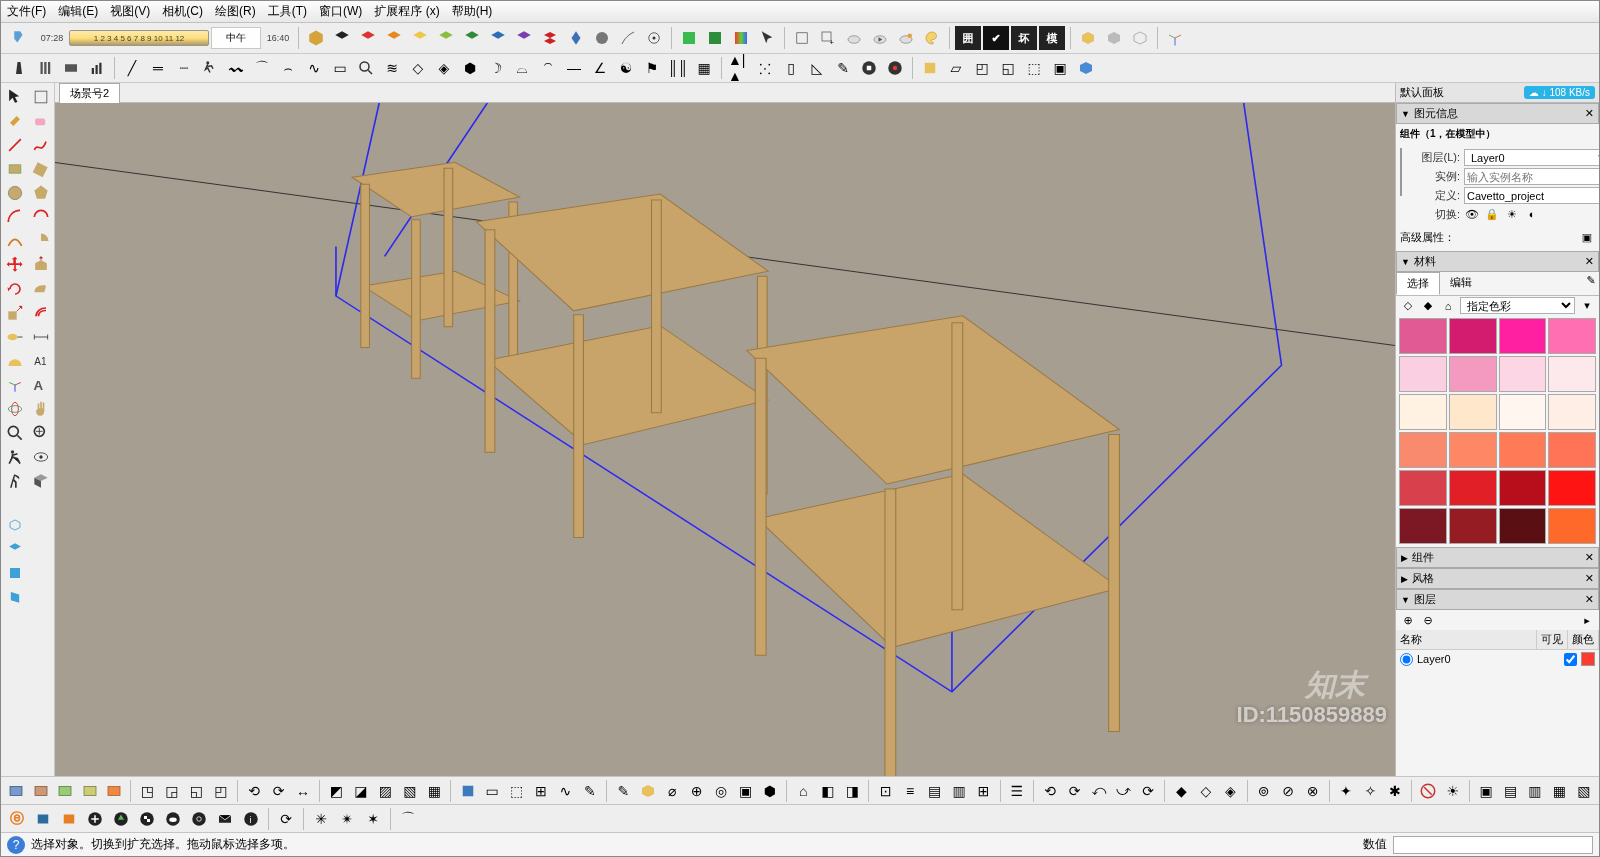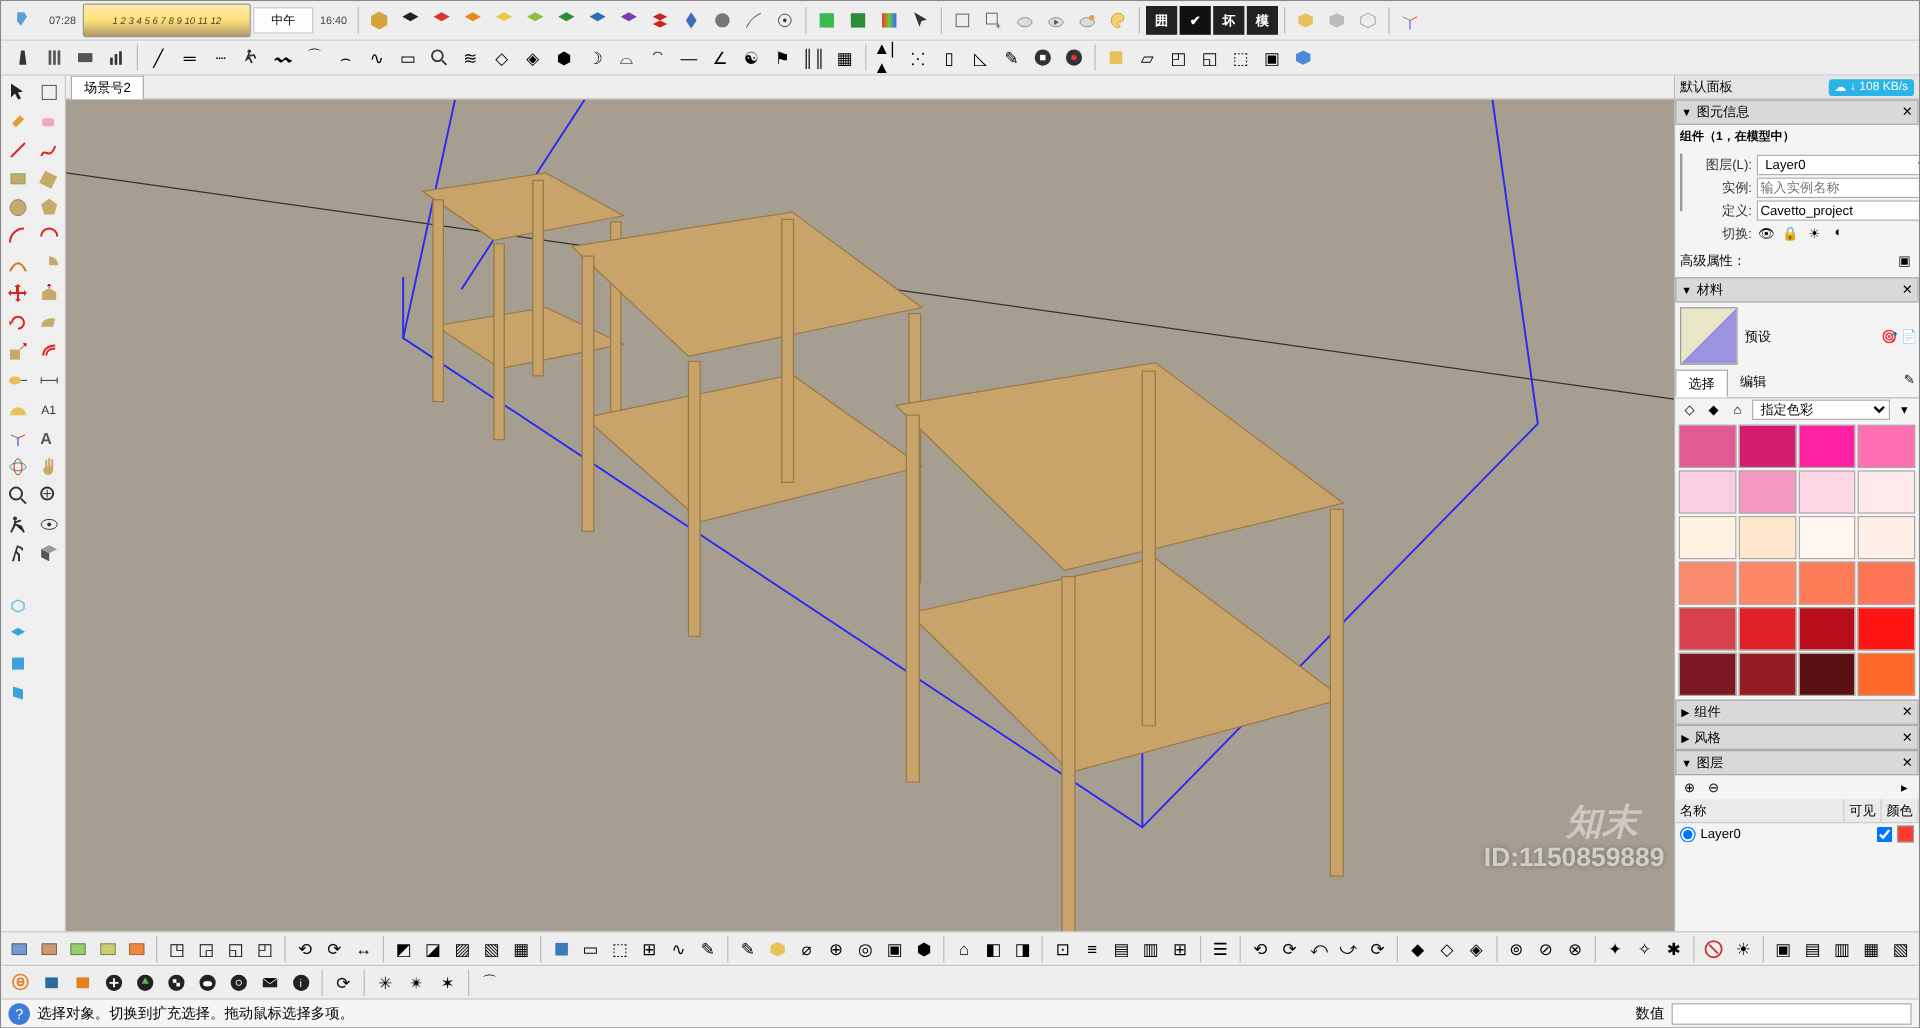--- a/index.html
+++ b/index.html
@@ -9,21 +9,21 @@
 
 .menubar { height:22px; background:linear-gradient(#fdfdfd,#e8e8e8); display:flex; align-items:center; padding:0 6px; font-size:12px; border-bottom:1px solid #c0c0c0; gap:12px; }
 .menubar span { color:#000; }
 
 
 .toolrow { display:flex; align-items:center; padding:2px 6px; background:#eee; border-bottom:1px solid #c9c9c9; gap:2px; min-height:28px; }
 .tbtn { width:24px; height:24px; display:flex; align-items:center; justify-content:center; border:1px solid transparent; font-size:14px; cursor:pointer; border-radius:2px; }
 .tbtn svg { width:18px; height:18px; }
 .sep { width:1px; height:22px; background:#bbb; margin:0 3px; }
 
-.ruler { background:linear-gradient(#fde9b0,#ffe07a,#b0996a); height:28px; width:140px; font-size:8px; display:flex; align-items:center; justify-content:space-around; color:#443; border:1px solid #998; border-radius:2px;font-style:italic; }
+.ruler { background:linear-gradient(#fde9b0,#ffe07a,#b0996a); height:16px; width:140px; font-size:8px; display:flex; align-items:center; justify-content:space-around; color:#443; border:1px solid #998; border-radius:2px; }
 .timebox { font-size:9px; color:#444; width:30px; text-align:center; }
 .daybox { width:50px; height:22px; background:#fefefe; border:1px solid #c8c8c8; font-size:10px; display:flex; align-items:center; justify-content:center; }
 .widebtn { width:28px; height:26px; }
 .badge { background:#222; color:#fff; font-size:11px; width:26px; height:24px; display:flex; align-items:center; justify-content:center; font-weight:bold; }
 
 
 .main { flex:1; display:flex; position:relative; overflow:hidden; }
 
 
 .leftbar { width:54px; background:#efefef; border-right:1px solid #c8c8c8; display:flex; flex-direction:column; align-items:center; padding-top:2px; }
@@ -68,20 +68,31 @@
 .idmark { position:absolute; right:8px; bottom:48px; color:rgba(255,255,255,0.6); font-size:22px; font-weight:600; text-shadow:0 0 4px rgba(0,0,0,0.3);}
 .brandmark { position:absolute; right:30px; bottom:70px; color:rgba(255,255,255,0.45); font-size:30px; font-weight:bold; font-style:italic; }
 
 .smallicon{ width:16px; height:16px; display:inline-flex; align-items:center; justify-content:center; cursor:pointer; }
 </style>
 </head>
 <body>
 
 <div class="window">
 
+  <div class="menubar">
+    <span>文件(F)</span>
+    <span>编辑(E)</span>
+    <span>视图(V)</span>
+    <span>相机(C)</span>
+    <span>绘图(R)</span>
+    <span>工具(T)</span>
+    <span>窗口(W)</span>
+    <span>扩展程序 (x)</span>
+    <span>帮助(H)</span>
+  </div>
 
   <div class="toolrow">
     <div class="tbtn widebtn">
         <svg viewBox="0 0 24 24">
           <path fill="#5aa0d8" d="M3 3h8l3 5-7 10-4-5z"></path>
         </svg>
       </div>
     <div class="timebox">07:28</div>
     <div class="ruler">1 2 3 4 5 6 7 8 9 10 11 12</div>
     <div class="daybox">中午</div>
@@ -688,26 +699,20 @@
       <div class="prop-row" style="padding:6px 4px">
         <span>高级属性：</span>
         <span style="margin-left:auto" class="smallicon">▣</span>
       </div>
 
       <div class="collapse-hdr">
           <span class="tri">▼</span>
           <span>材料</span>
           <span style="margin-left:auto">✕</span>
         </div>
-      <div style="display:flex; align-items:center">
-        <div class="thumb"></div>
-        <span style="flex:1; padding:2px">预设</span>
-        <span class="smallicon">🎯</span>
-        <span class="smallicon">📄</span>
-      </div>
       <div style="display:flex; border-bottom:1px solid #bbb">
         <div style="padding:3px 10px; border:1px solid #aaa; border-bottom-color:#fff; background:#fff; font-size:11px">选择</div>
         <div style="padding:3px 10px; font-size:11px">编辑</div>
         <span style="margin-left:auto; padding:3px" class="smallicon">✎</span>
       </div>
       <div class="prop-row">
         <span class="smallicon">◇</span>
         <span class="smallicon">◆</span>
         <span class="smallicon">⌂</span>
         <select style="flex:1"><option>指定色彩</option></select>

